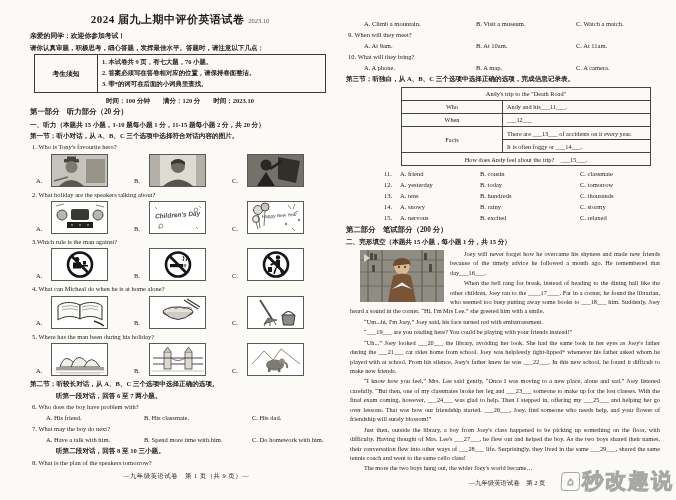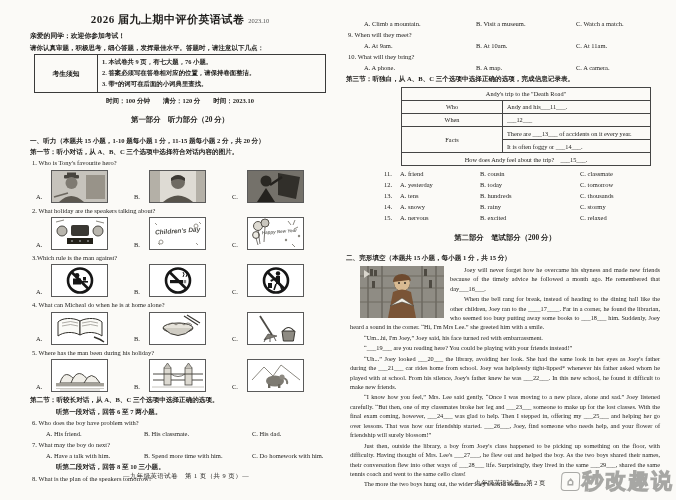--- a/index.html
+++ b/index.html
@@ -21,21 +21,21 @@
   .b{font-weight:bold;}
   .cn{font-size:6.8px;}
   .intro{margin:0 0 2px 0;}
 
   table.notice{border-collapse:collapse;margin:2px 0 3px 4px;width:292px;}
   table.notice td{border:1px solid #3a3a3a;padding:2px 4px;}
   td.nlabel{width:54px;text-align:center;font-weight:bold;font-size:6.8px;}
   .nitems div{font-weight:bold;font-size:6.4px;line-height:1.7;}
 
   .meta{text-align:center;font-weight:bold;margin:2px 0;}
-  .part{font-size:7.4px;font-weight:bold;text-align:center;margin:10px 0;}
+  .part{font-size:7.4px;font-weight:bold;text-align:left;margin:2px 0;}
   .sec{font-weight:bold;font-size:6.6px;margin:1px 0;}
   .q{margin:2px 0 1px 2px;}
   .hint{font-weight:bold;margin:2px 0 1px 26px;font-size:6.6px;}
 
   .imgrow{display:flex;align-items:flex-end;margin:2px 0 3px 6px;}
   .plab{width:12px;margin-right:3px;margin-bottom:1px;}
   .pbox{width:56px;height:31px;border:1px solid #5a5a5a;background:#fff;
         display:inline-block;position:relative;overflow:hidden;margin-right:26px;}
   .pbox svg{display:block;}
   .ptxt{position:absolute;left:0;right:0;top:8px;text-align:center;
@@ -79,21 +79,21 @@
            font-size:11px;color:transparent;-webkit-text-stroke:1px #9b9b98;}
   .wm-text{font-size:21px;letter-spacing:2px;color:rgba(255,255,255,0.05);
            -webkit-text-stroke:1.1px #99999б;} 
   .wm-text{-webkit-text-stroke:1.1px #999996;color:rgba(255,255,255,0.05);}
 </style>
 </head>
 <body>
 
 <div class="page pageL">
   <div class="titleRow">
-    <span class="title">2026 届九上期中评价英语试卷</span>
+    <span class="title">2024 届九上期中评价英语试卷</span>
     <span class="titleDate">2023.10</span>
   </div>
   <p class="intro b cn">亲爱的同学：欢迎你参加考试！</p>
   <p class="intro b">请你认真审题，积极思考，细心答题，发挥最佳水平。答题时，请注意以下几点：</p>
 
   <table class="notice">
     <tbody>
         <tr>
       <td class="nlabel">考生须知</td>
       <td class="nitems">

